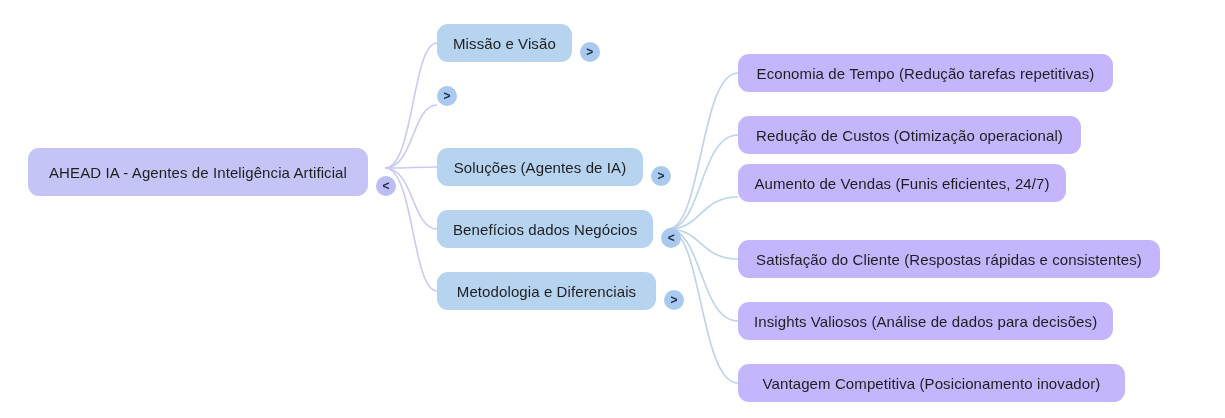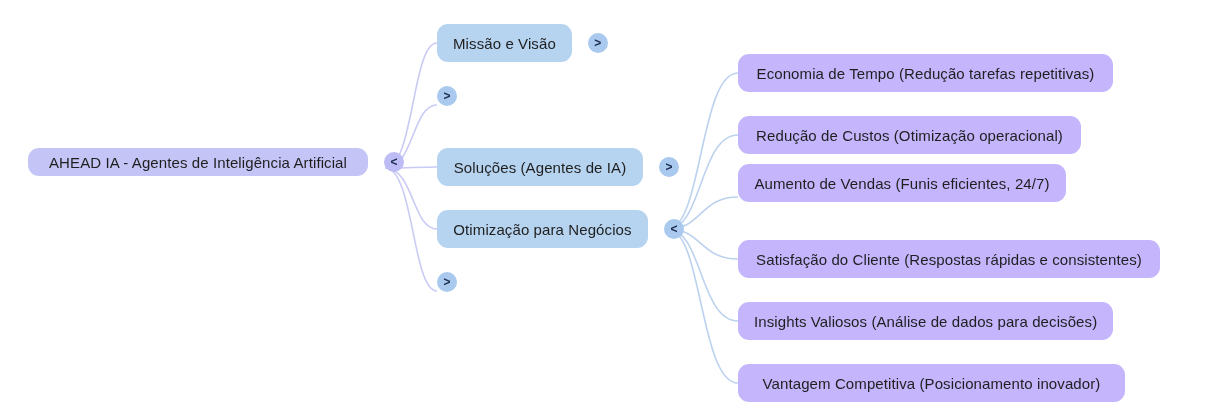--- a/index.html
+++ b/index.html
@@ -17,39 +17,39 @@
   }
   .connectors {
     position: absolute;
     left: 0; top: 0;
     width: 1225px; height: 418px;
     z-index: 0;
   }
   .row {
     position: absolute;
     display: flex;
-    align-items: center;
-    gap: 16px;
+    align-items: flex-end;
+    gap: 8px;
     z-index: 1;
     white-space: nowrap;
   }
   .node {
     display: flex;
     align-items: center;
     justify-content: center;
     box-sizing: border-box;
     height: 38px;
     padding: 0 16px;
     border-radius: 11px;
     font-size: 15px;
     color: #1f1f1f;
     letter-spacing: 0.1px;
   }
   .node-root {
-    height: 28px;
+    height: 48px;
     background: #c5c4f7;
     padding: 0 14px;
   }
   .node-branch { background: #b6d3f0; }
   .node-leaf   { background: #c4b5fd; }
   .toggle {
     width: 20px;
     height: 20px;
     border-radius: 50%;
     border: none;
@@ -111,26 +111,29 @@
 
   <div class="row" style="left:437px; top:148px;">
     <div class="node node-branch" style="min-width:206px;">
       <span>Soluções (Agentes de IA)</span>
     </div>
     <button class="toggle toggle-blue">&gt;</button>
   </div>
 
   <div class="row" style="left:437px; top:210px;">
     <div class="node node-branch" style="min-width:211px;">
-      <span>Otimização para Negócios</span>
+      <span>Benefícios dados Negócios</span>
     </div>
     <button class="toggle toggle-blue">&lt;</button>
   </div>
 
   <div class="row" style="left:437px; top:272px;">
+    <div class="node node-branch" style="min-width:219px;">
+      <span>Metodologia e Diferenciais</span>
+    </div>
     <button class="toggle toggle-blue">&gt;</button>
   </div>
 
   <div class="row" style="left:738px; top:54px;">
     <div class="node node-leaf" style="min-width:375px;">
       <span>Economia de Tempo (Redução tarefas repetitivas)</span>
     </div>
   </div>
 
   <div class="row" style="left:738px; top:116px;">

